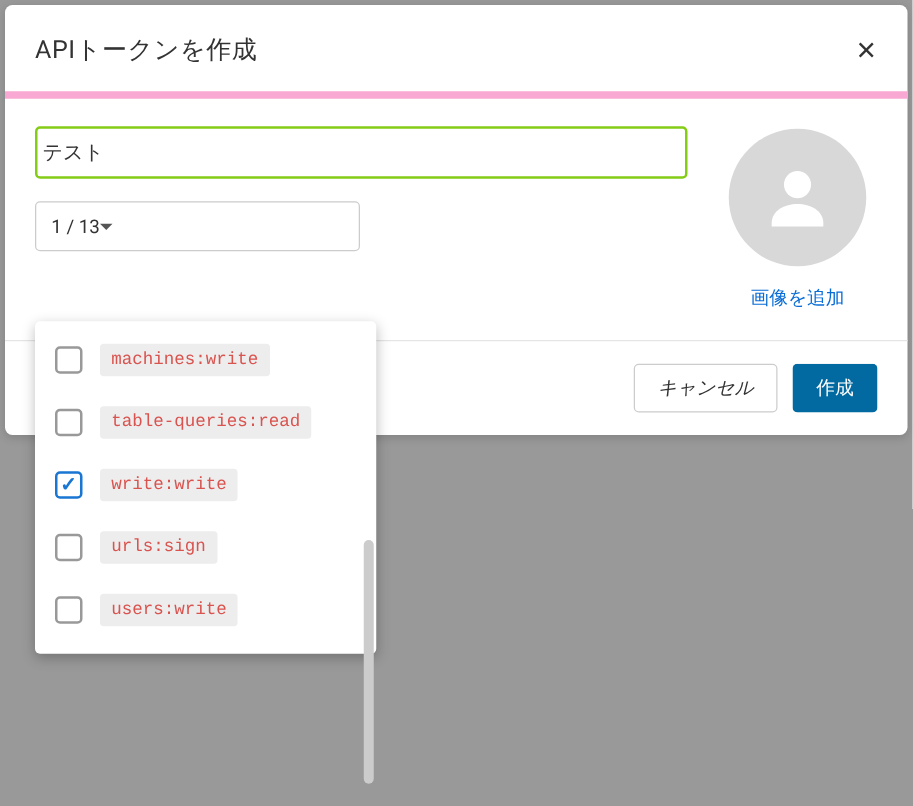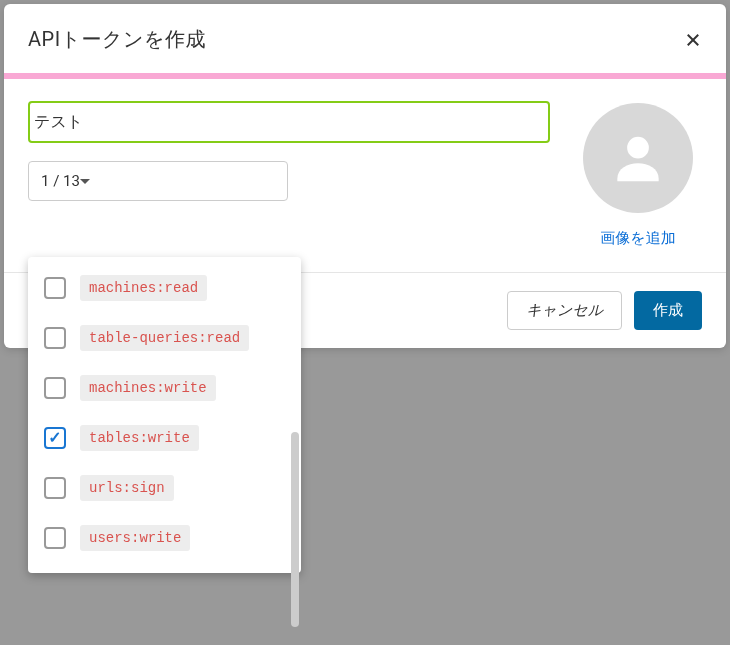--- a/index.html
+++ b/index.html
@@ -222,35 +222,31 @@
   <div class="modal-footer">
     <button class="btn btn-secondary">キャンセル</button>
     <button class="btn btn-primary">作成</button>
   </div>
 </div>
 
 <div class="dropdown">
   <div id="options-container">
       <div class="option">
         <div class="checkbox"></div>
-        <span class="scope-tag">machines:read</span>
+        <span class="scope-tag">machines:write</span>
       </div>
       <div class="option">
         <div class="checkbox"></div>
         <span class="scope-tag">table-queries:read</span>
-      </div>
-      <div class="option">
-        <div class="checkbox"></div>
-        <span class="scope-tag">machines:write</span>
       </div>
       <div class="option">
         <div class="checkbox checked">
           <span class="checkmark">✓</span>
         </div>
-        <span class="scope-tag">tables:write</span>
+        <span class="scope-tag">write:write</span>
       </div>
       <div class="option">
         <div class="checkbox"></div>
         <span class="scope-tag">urls:sign</span>
       </div>
       <div class="option">
         <div class="checkbox"></div>
         <span class="scope-tag">users:write</span>
       </div>
     </div>

